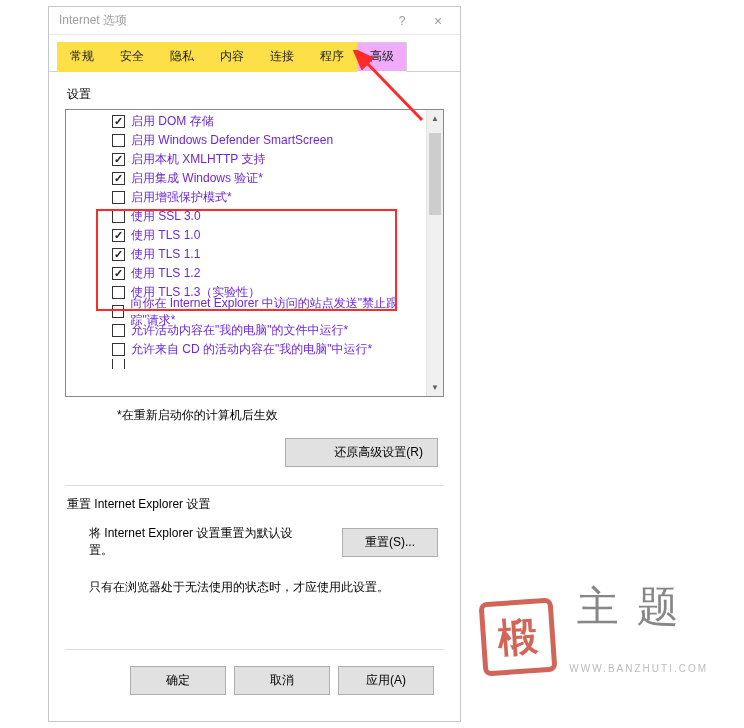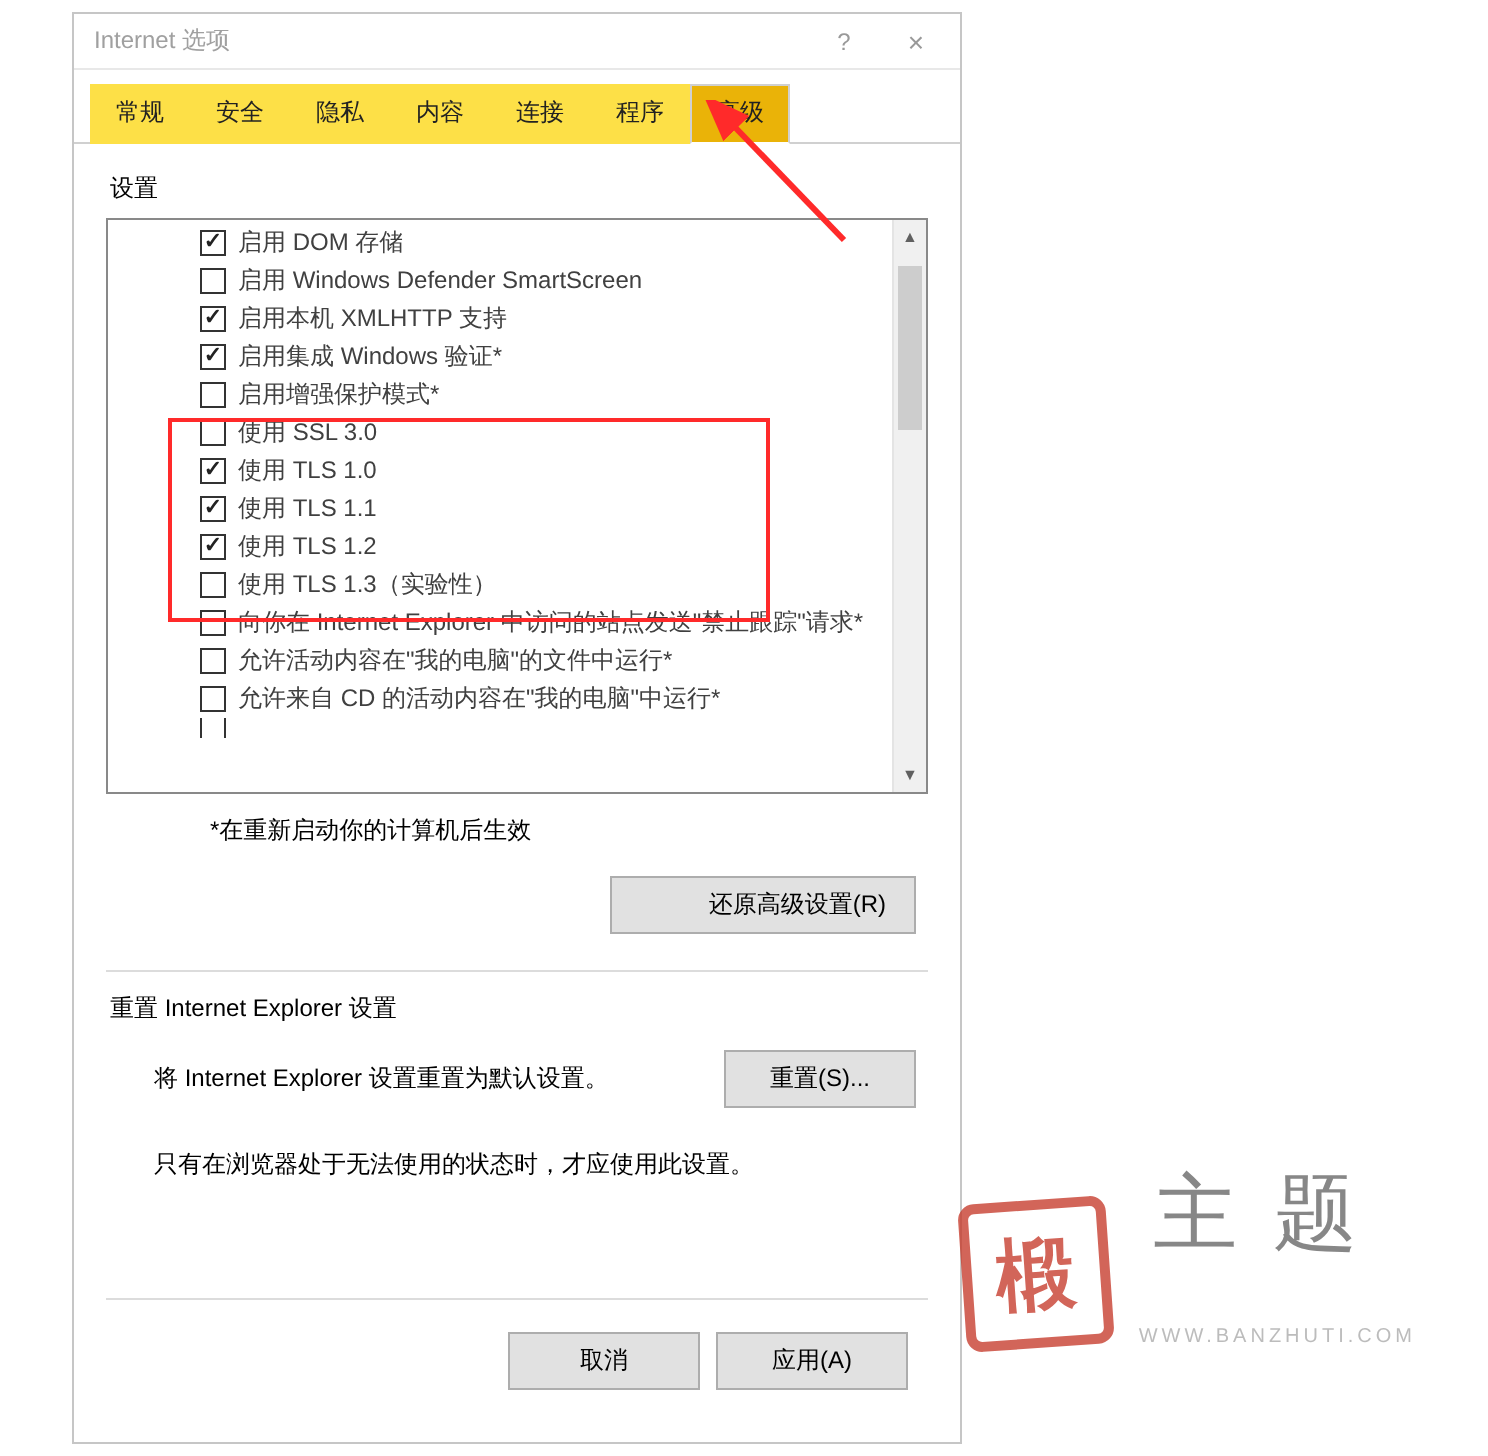--- a/index.html
+++ b/index.html
@@ -6,23 +6,23 @@
     body {
       font-family: "Microsoft YaHei", "Segoe UI", Tahoma, sans-serif;
       font-size: 12px;
       background: #fff;
       width: 744px;
       height: 728px;
       position: relative;
     }
     .dialog {
       position: absolute;
-      left: 36px;
+      left: 48px;
       top: 6px;
-      width: 445px;
+      width: 413px;
       height: 716px;
       background: #fff;
       border: 1px solid #c6c6c6;
       display: flex;
       flex-direction: column;
     }
     .titlebar {
       height: 28px;
       display: flex;
       align-items: center;
@@ -50,21 +50,21 @@
       border-bottom: none;
       color: #222;
       font-size: 12px;
       position: relative;
       top: 1px;
       background: #fde047;
     }
     .tab.active {
       border: 1px solid #d0d0d0;
       border-bottom: 1px solid #fff;
-      background: #eab308;
+      background: #f0abfc;
     }
     .body {
       flex: 1;
       padding: 10px 16px 12px 16px;
       display: flex;
       flex-direction: column;
     }
     .section-label { margin: 4px 0 6px 2px; }
     .listbox-wrap {
       border: 1px solid #898989;
@@ -93,21 +93,21 @@
     .scroll-thumb {
       position: absolute; left: 2px; right: 2px;
       top: 6px; height: 82px;
       background: #cdcdcd;
     }
     .opt {
       display: flex; align-items: center;
       height: 19px;
       gap: 6px;
       font-size: 12px;
-      color: #404040;
+      color: #6d28d9;
     }
     .cb {
       width: 13px; height: 13px;
       border: 1px solid #333;
       background: #fff;
       display: inline-flex; align-items: center; justify-content: center;
       font-size: 10px; line-height: 1;
     }
     .cb.checked::after {
       content: "✓"; color: #222; font-weight: bold; font-size: 11px;
@@ -270,20 +270,21 @@
     <div class="divider"></div>
 
     <div class="reset-label">重置 Internet Explorer 设置</div>
     <div class="reset-row">
       <span class="txt">将 Internet Explorer 设置重置为默认设置。</span>
       <button class="btn">重置(S)...</button>
     </div>
     <div class="hint">只有在浏览器处于无法使用的状态时，才应使用此设置。</div>
 
     <div class="footer">
+      <button class="btn">确定</button>
       <button class="btn">取消</button>
       <button class="btn">应用(A)</button>
     </div>
   </div>
 </div>
 
 <svg class="arrow" style="left:350px; top:50px;" width="90" height="80">
   <defs>
     <marker id="ah" markerWidth="10" markerHeight="10" refX="2" refY="3" orient="auto">
       <path d="M0,0 L0,6 L8,3 z" fill="#ff2a2a"></path>

